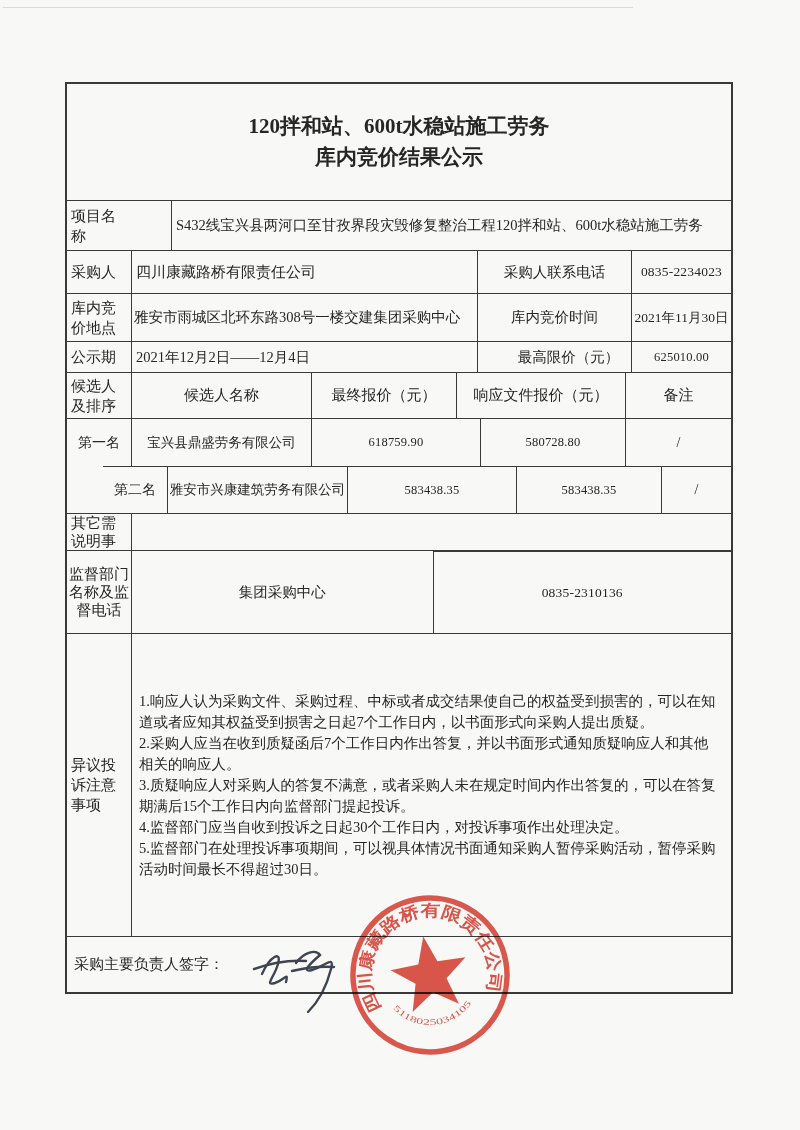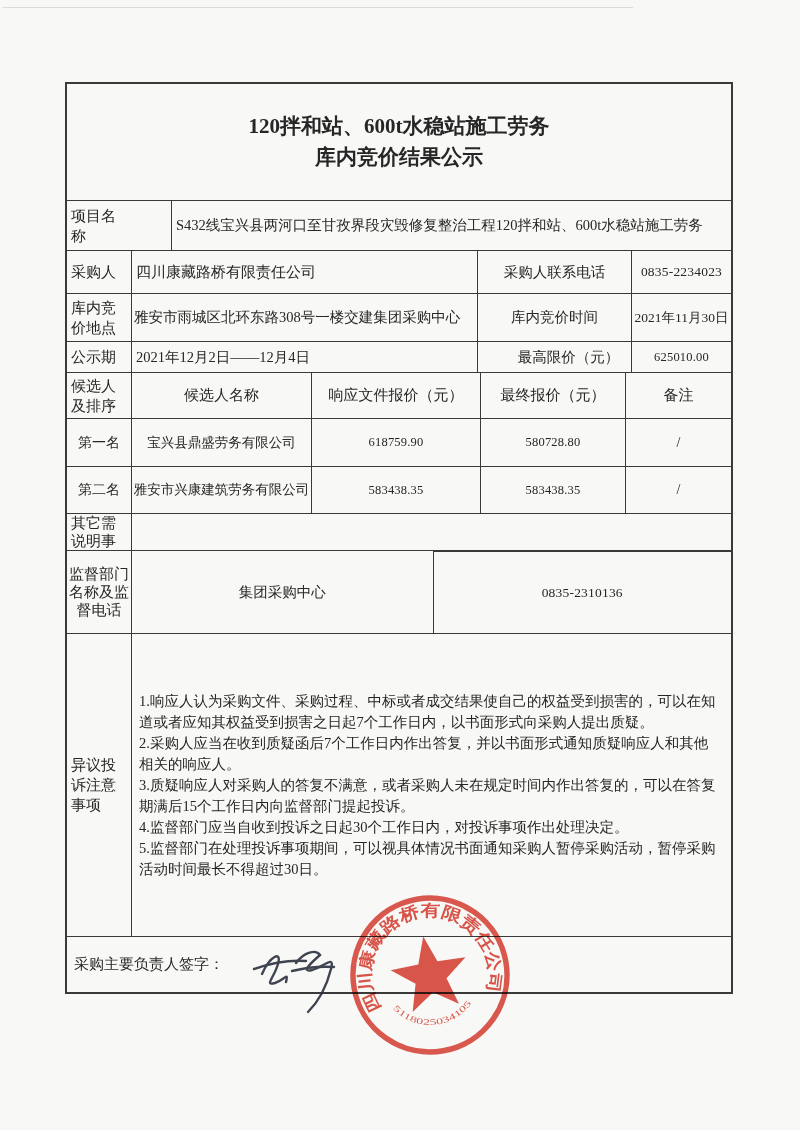--- a/index.html
+++ b/index.html
@@ -86,34 +86,34 @@
     <div class="row" style="height:31px;">
       <div class="cell nb label">公示期</div>
       <div class="cell val" style="width:346px; flex:0 0 346px;">2021年12月2日——12月4日</div>
       <div class="cell val ctr" style="width:154px; flex:0 0 154px;padding-left:32px;">最高限价（元）</div>
       <div class="cell ctr num flex1">625010.00</div>
     </div>
 
     <div class="row" style="height:46px;">
       <div class="cell nb label">候选人及排序</div>
       <div class="cell val ctr" style="width:180px; flex:0 0 180px; font-size:15px;">候选人名称</div>
+      <div class="cell val ctr" style="width:145px; flex:0 0 145px; font-size:15px;">最终报价（元）</div>
       <div class="cell val ctr" style="width:169px; flex:0 0 169px; font-size:15px;">响应文件报价（元）</div>
-      <div class="cell val ctr" style="width:145px; flex:0 0 145px; font-size:15px;">最终报价（元）</div>
       <div class="cell val ctr flex1" style="font-size:15px;">备注</div>
     </div>
 
     <div class="row" style="height:48px;">
       <div class="cell nb label ctr" style="font-size:14px;">第一名</div>
       <div class="cell ctr" style="width:180px; flex:0 0 180px; font-size:13.5px;">宝兴县鼎盛劳务有限公司</div>
       <div class="cell ctr num" style="width:169px; flex:0 0 169px;">618759.90</div>
       <div class="cell ctr num" style="width:145px; flex:0 0 145px;">580728.80</div>
       <div class="cell ctr flex1" style="font-size:14px;">/</div>
     </div>
 
-    <div class="row" style="height:47px;">
+    <div class="row" style="height:47px;margin-left:36px;">
       <div class="cell nb label ctr" style="font-size:14px;">第二名</div>
       <div class="cell ctr" style="width:180px; flex:0 0 180px; font-size:13.5px;">雅安市兴康建筑劳务有限公司</div>
       <div class="cell ctr num" style="width:169px; flex:0 0 169px;">583438.35</div>
       <div class="cell ctr num" style="width:145px; flex:0 0 145px;">583438.35</div>
       <div class="cell ctr flex1" style="font-size:14px;">/</div>
     </div>
 
     <div class="row" style="height:37px;">
       <div class="cell nb label" style="line-height:18px;">其它需说明事</div>
       <div class="cell val flex1"></div>

